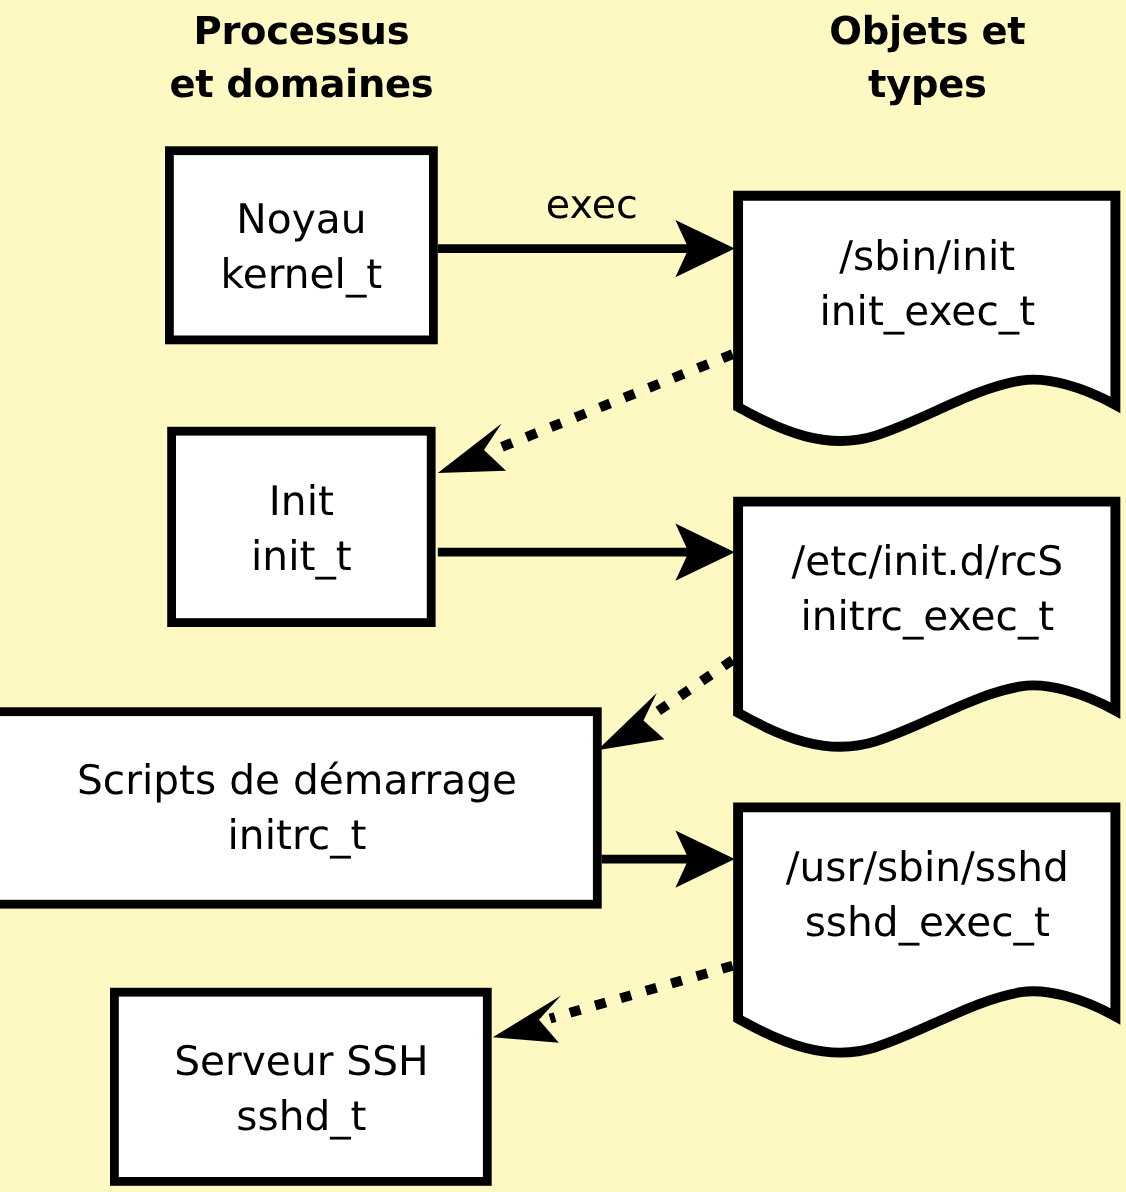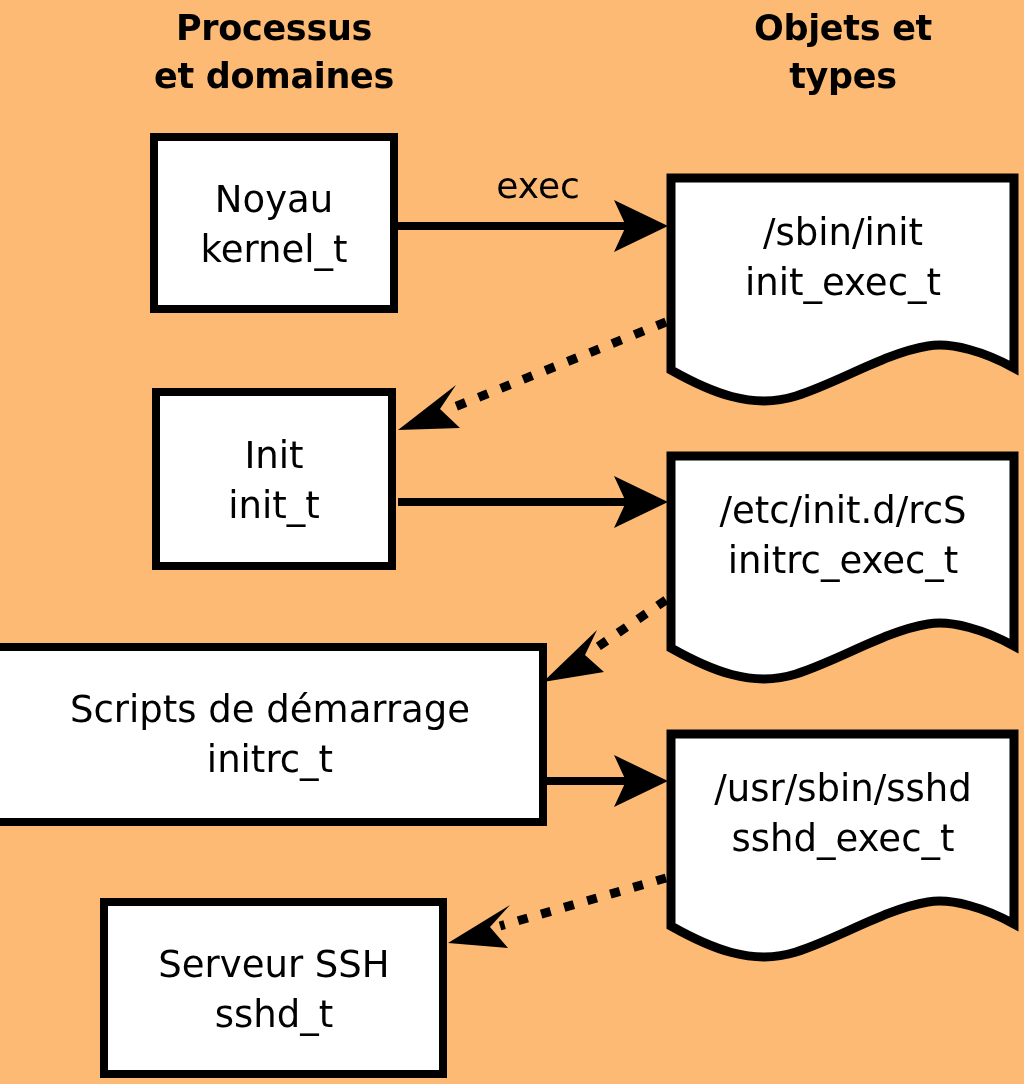--- a/index.html
+++ b/index.html
@@ -10,21 +10,21 @@
   body {
     width: 1024px;
     height: 1084px;
     overflow: hidden;
     font-family: "DejaVu Sans", sans-serif;
   }
   #diagram-root {
     position: relative;
     width: 1024px;
     height: 1084px;
-    background: #fdba74;
+    background: #fef9c3;
   }
   #diagram-svg {
     position: absolute;
     top: 0;
     left: 0;
     width: 1024px;
     height: 1084px;
     display: block;
   }
   .col-header {

